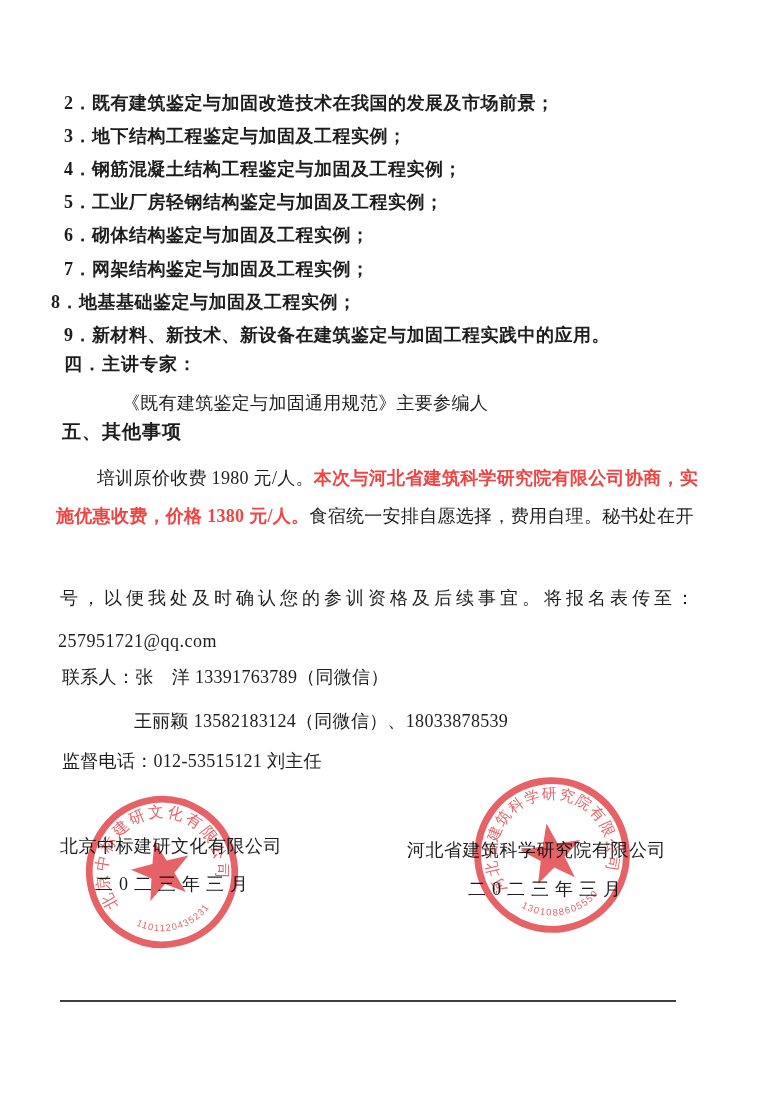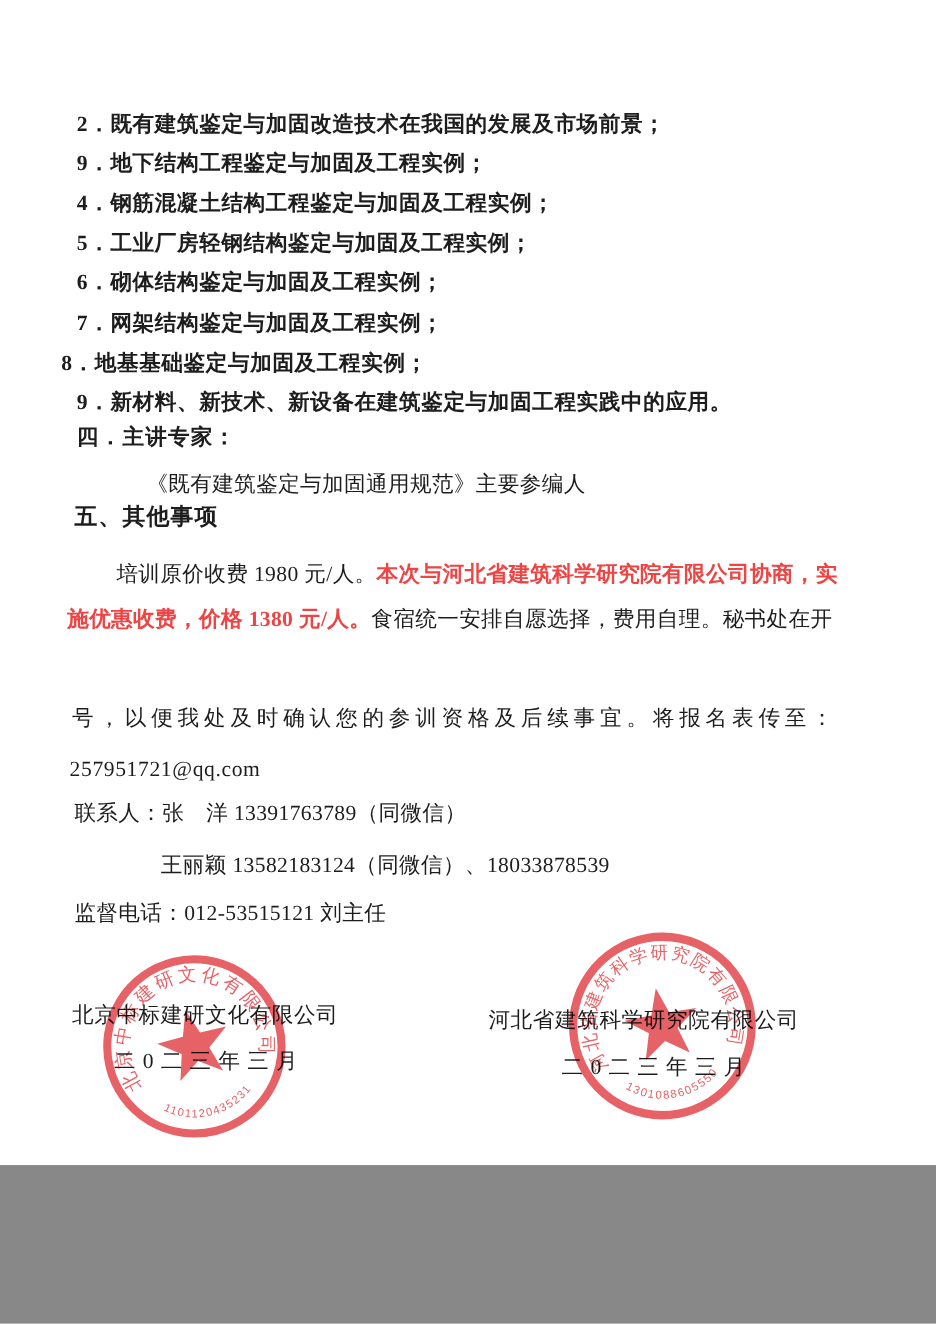--- a/index.html
+++ b/index.html
@@ -1,19 +1,19 @@
 <!DOCTYPE html>
 <html><head>
 <meta charset="utf-8">
 <style>
   html, body { margin: 0; padding: 0; background: #888; }
   .page {
     position: relative;
     width: 780px;
-    height: 971px;
+    height: 1103px;
     margin: 0 auto;
     background: #ffffff;
     overflow: hidden;
     font-family: "Liberation Serif", serif;
     color: #1d1d1d;
   }
   .line {
     position: absolute;
     white-space: nowrap;
     font-size: 18px;
@@ -50,21 +50,21 @@
     mix-blend-mode: multiply;
     opacity: 0.86;
   }
 </style>
 </head>
 <body>
 
 <div class="page">
 
   <div class="line list-item" style="left:64px; top:91px">2．既有建筑鉴定与加固改造技术在我国的发展及市场前景；</div>
-  <div class="line list-item" style="left:64px; top:124px">9．地下结构工程鉴定与加固及工程实例；</div>
+  <div class="line list-item" style="left:64px; top:124px">3．地下结构工程鉴定与加固及工程实例；</div>
   <div class="line list-item" style="left:64px; top:157px">4．钢筋混凝土结构工程鉴定与加固及工程实例；</div>
   <div class="line list-item" style="left:64px; top:190px">5．工业厂房轻钢结构鉴定与加固及工程实例；</div>
   <div class="line list-item" style="left:64px; top:223px">6．砌体结构鉴定与加固及工程实例；</div>
   <div class="line list-item" style="left:64px; top:257px">7．网架结构鉴定与加固及工程实例；</div>
   <div class="line list-item" style="left:51px; top:290px">8．地基基础鉴定与加固及工程实例；</div>
   <div class="line list-item" style="left:64px; top:323px">9．新材料、新技术、新设备在建筑鉴定与加固工程实践中的应用。</div>
 
   <div class="line h4" style="left:64px; top:352px">四．主讲专家：</div>
   <div class="line" style="left:122px; top:391px">《既有建筑鉴定与加固通用规范》主要参编人</div>
 

